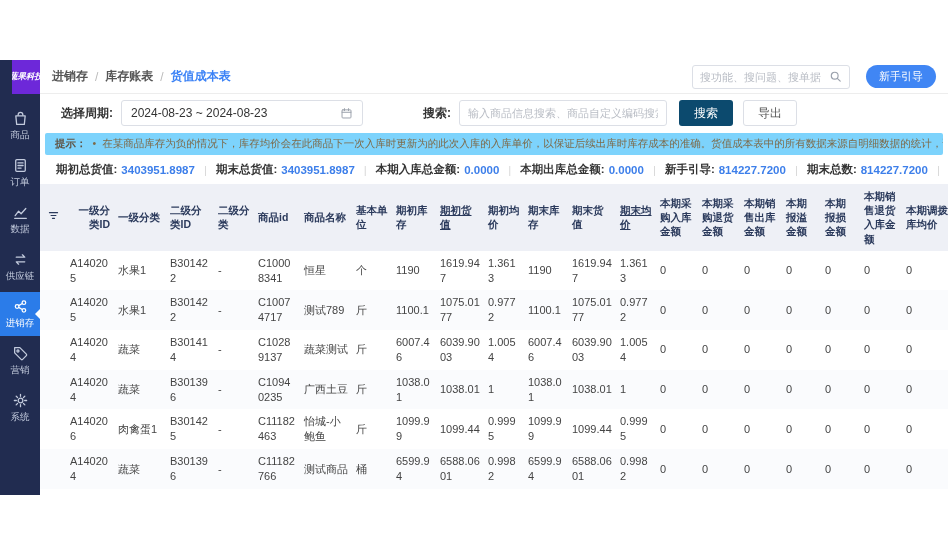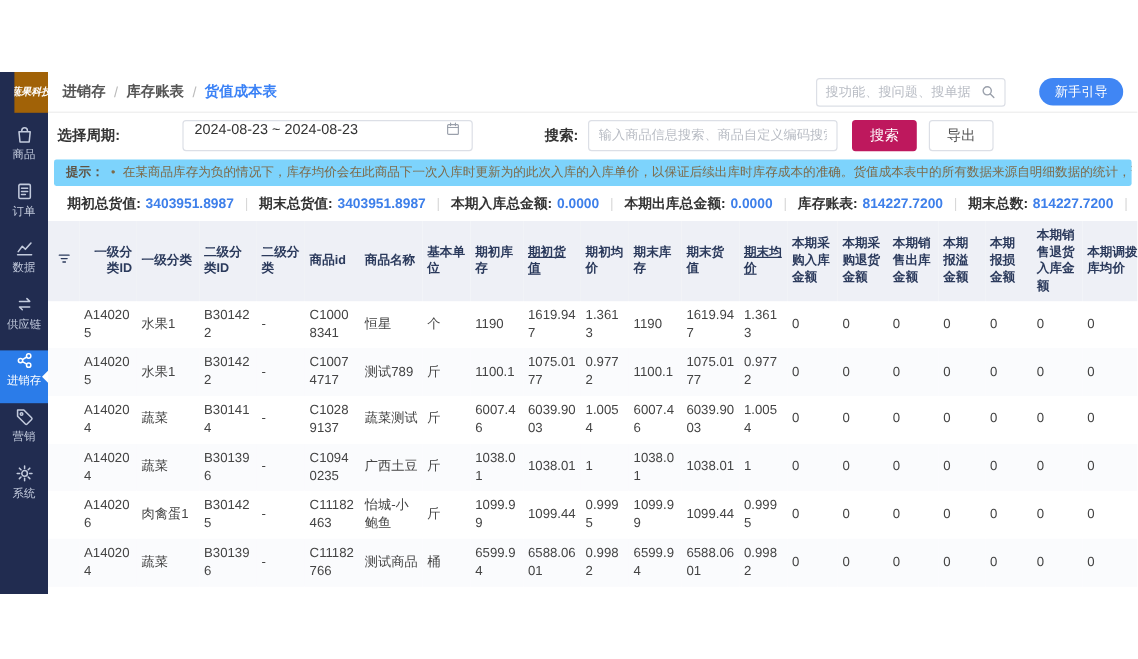--- a/index.html
+++ b/index.html
@@ -1,50 +1,50 @@
 <!DOCTYPE html>
 <html><head>
 <meta charset="utf-8">
 <style>
   * { box-sizing: border-box; margin: 0; padding: 0; }
   html, body { width: 948px; height: 549px; background: #fff; font-family: "Liberation Sans", sans-serif; }
   .app { position: absolute; top: 60px; left: 0; width: 948px; height: 435px; background: #fff; overflow: hidden; }
 
   
   .sidebar { position: absolute; left: 0; top: 0; width: 40px; height: 100%; background: #212c50; }
-  .logo { height: 34px; background: #a16207; color: #fff; font-weight: bold; font-style: italic; font-size: 8.5px; display: flex; align-items: center; justify-content: center; letter-spacing: 0; white-space: nowrap; overflow: hidden; margin-left: 12px; }
+  .logo { height: 34px; background: #6d28d9; color: #fff; font-weight: bold; font-style: italic; font-size: 8.5px; display: flex; align-items: center; justify-content: center; letter-spacing: 0; white-space: nowrap; overflow: hidden; margin-left: 12px; }
   .menu { margin-top: 10px; display: flex; flex-direction: column; gap: 3px; }
-  .menu-item { width: 40px; height: 44px; display: flex; flex-direction: column; align-items: center; gap: 2px; color: #c3cbdd; font-size: 9.5px; cursor: pointer; position: relative; }
+  .menu-item { width: 40px; height: 44px; display: flex; flex-direction: column; align-items: center; justify-content: center; gap: 2px; color: #c3cbdd; font-size: 9.5px; cursor: pointer; position: relative; }
   .menu-item svg { width: 17px; height: 17px; display: block; }
   .menu-item.active { background: #2b7ce9; color: #fff; }
   .menu-item.active::after { content: ""; position: absolute; right: 0; top: 50%; margin-top: -5px; width: 0; height: 0; border-top: 5px solid transparent; border-bottom: 5px solid transparent; border-right: 5px solid #fff; }
 
   
   .main { position: absolute; left: 40px; top: 0; right: 0; bottom: 0; background: #fff; }
 
   .topbar { height: 34px; border-bottom: 1px solid #ededed; display: flex; align-items: center; padding: 0 12px; }
   .crumbs { display: flex; align-items: center; gap: 7px; font-size: 12px; color: #555; font-weight: bold; }
   .crumb-sep { color: #bbb; font-weight: normal; }
   .crumb.active { color: #3b82f6; }
-  .topbar-right { margin-left: auto; display: flex; gap: 28px; }
+  .topbar-right { margin-left: auto; display: flex; gap: 16px; }
   .topbar-search { width: 158px; height: 24px; border: 1px solid #dcdfe6; border-radius: 3px; display: flex; align-items: center; padding: 0 7px; background: #fff; }
   .topbar-search input { border: none; outline: none; flex: 1; font-size: 11px; color: #333; background: transparent; min-width: 0; }
   .topbar-search input::placeholder { color: #b8bcc4; }
   .topbar-search svg { width: 13px; height: 13px; flex: none; }
   .guide-btn { background: #4086f4; color: #fff; border: none; border-radius: 12px; height: 23px; padding: 0 13px; font-size: 11px; cursor: pointer; }
 
-  .filter-row { display: flex; align-items: center; padding: 6px 8px; font-size: 12px; color: #333; }
+  .filter-row { display: flex; align-items: center; padding: 6px 21px; font-size: 12px; color: #333; }
   .filter-label { font-weight: bold; margin-right: 8px; white-space: nowrap; }
-  .date-input { width: 242px; height: 26px; border: 1px solid #dcdfe6; border-radius: 3px; display: flex; align-items: flex-start; justify-content: space-between; padding: 0 9px; font-size: 12px; color: #333; cursor: pointer; background: #fff; margin-left: 44px; }
+  .date-input { width: 242px; height: 26px; border: 1px solid #dcdfe6; border-radius: 3px; display: flex; align-items: center; justify-content: space-between; padding: 0 9px; font-size: 12px; color: #333; cursor: pointer; background: #fff; }
   .date-input svg { width: 13px; height: 13px; }
   .lbl-search { margin-left: 60px; }
   .search-box { width: 208px; height: 26px; border: 1px solid #dcdfe6; border-radius: 3px; display: flex; align-items: center; padding: 0 8px; background: #fff; }
   .search-box input { border: none; outline: none; flex: 1; font-size: 11px; color: #333; min-width: 0; }
   .search-box input::placeholder { color: #b8bcc4; }
-  .btn-primary { background: #be185d; color: #fff; border: none; border-radius: 3px; height: 26px; padding: 0 15px; font-size: 12px; margin-left: 12px; cursor: pointer; }
+  .btn-primary { background: #0c4a6e; color: #fff; border: none; border-radius: 3px; height: 26px; padding: 0 15px; font-size: 12px; margin-left: 12px; cursor: pointer; }
   .btn-plain { background: #fff; color: #555; border: 1px solid #dcdfe6; border-radius: 3px; height: 26px; padding: 0 14px; font-size: 12px; margin-left: 10px; cursor: pointer; }
 
   .hint { margin: 1px 5px 0; background: #7dd3fc; border-radius: 2px; padding: 4px 10px; font-size: 10.5px; color: #7d6a49; display: flex; gap: 6px; align-items: baseline; white-space: nowrap; overflow: hidden; }
   .hint .prefix { font-weight: bold; color: #5f5343; flex: none; }
   .hint .bullet { flex: none; }
 
   .summary { display: flex; align-items: center; padding: 7px 16px 6px; font-size: 11.5px; color: #333; white-space: nowrap; overflow: hidden; }
   .summary .lbl { font-weight: bold; }
   .summary .val { color: #3d7fea; font-weight: bold; margin-left: 4px; }
   .summary .sep { color: #d8d8d8; margin: 0 9px; }
@@ -181,21 +181,21 @@
         <span class="sep">|</span>
         <span class="lbl">期末总货值:</span>
         <span class="val">3403951.8987</span>
         <span class="sep">|</span>
         <span class="lbl">本期入库总金额:</span>
         <span class="val">0.0000</span>
         <span class="sep">|</span>
         <span class="lbl">本期出库总金额:</span>
         <span class="val">0.0000</span>
         <span class="sep">|</span>
-        <span class="lbl">库存账表:</span>
+        <span class="lbl">新手引导:</span>
         <span class="val">814227.7200</span>
         <span class="sep">|</span>
         <span class="lbl">期末总数:</span>
         <span class="val">814227.7200</span>
         <span class="sep">|</span>
       </div>
 
     <div class="table-wrap">
       <table id="data-table">
         <thead>

